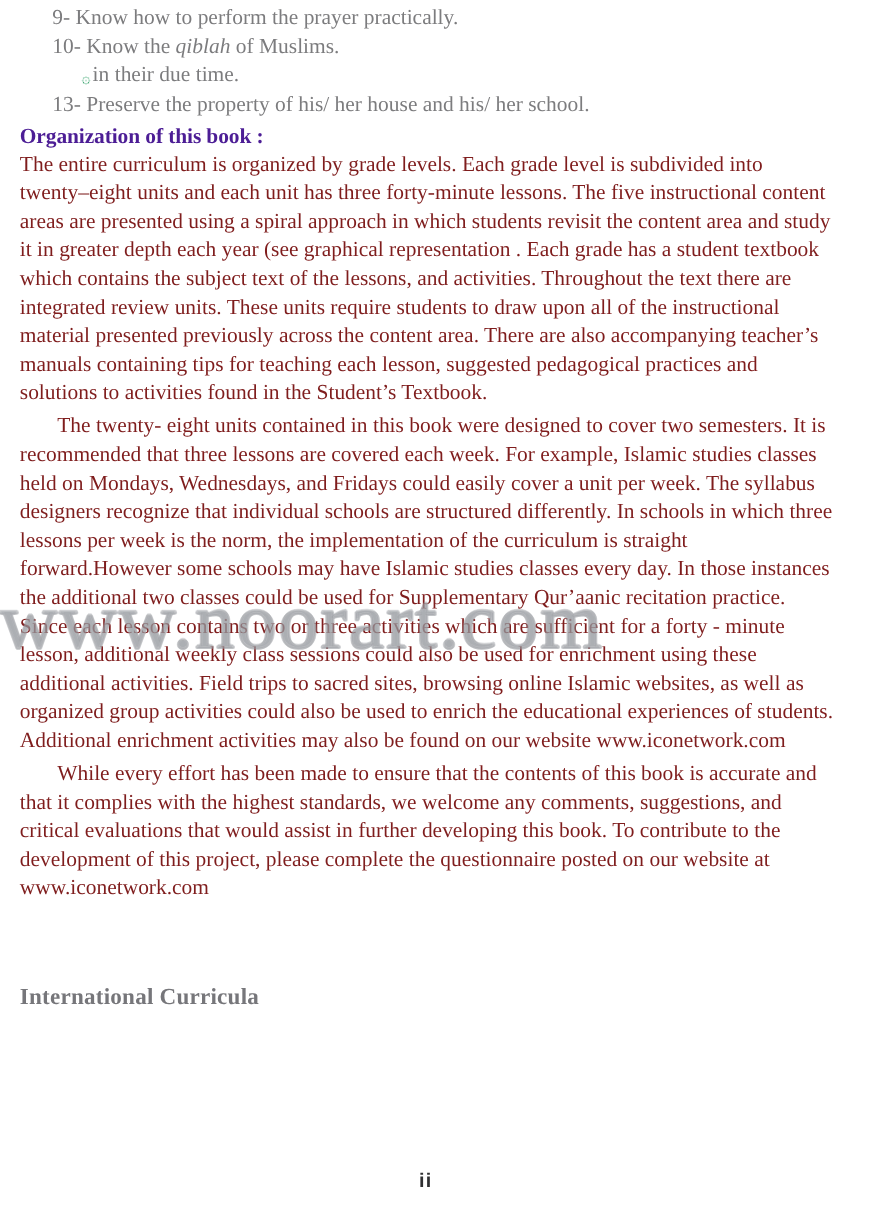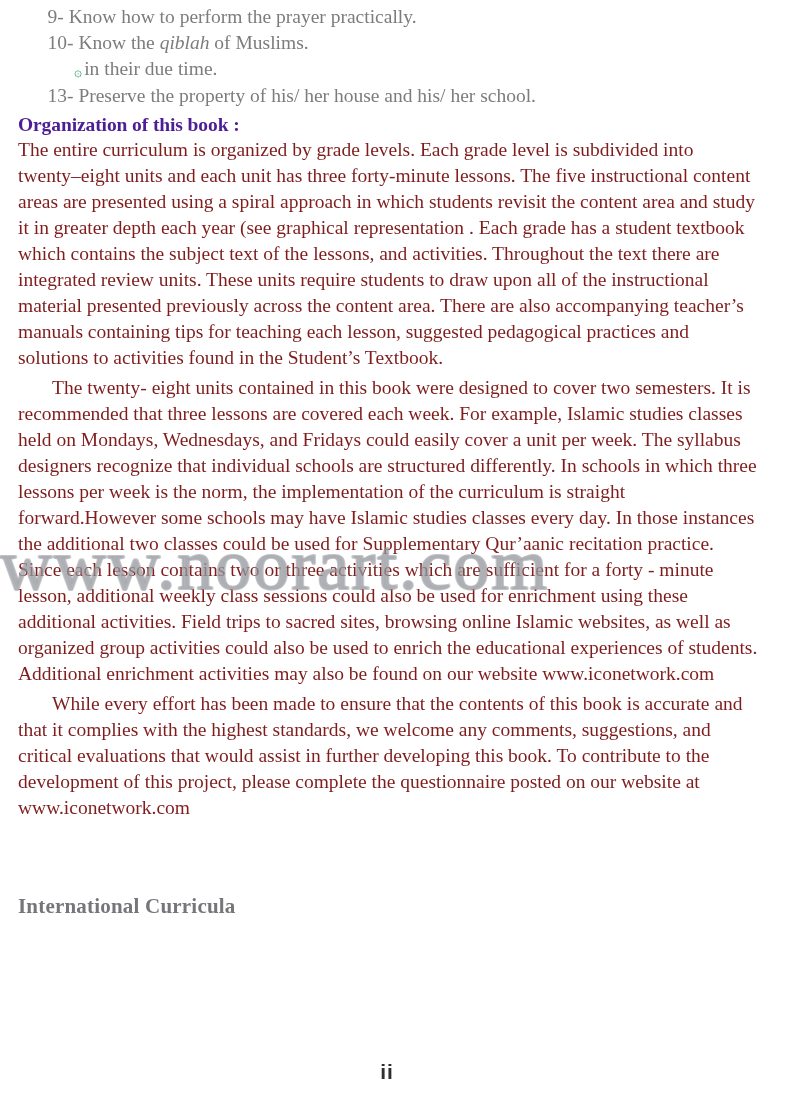--- a/index.html
+++ b/index.html
@@ -133,21 +133,21 @@
   }
 
   .page-number {
     position: absolute;
     left: 0;
     right: 0;
     bottom: 14px;
     text-align: center;
     font-family: "Liberation Sans", "DejaVu Sans", sans-serif;
     font-weight: bold;
-    font-size: 21px;
+    font-size: 18px;
     color: #2f2f31;
     letter-spacing: 1px;
     padding-right: 26px;
   }
 </style>
 </head>
 <body>
 
 <div class="page">
 

